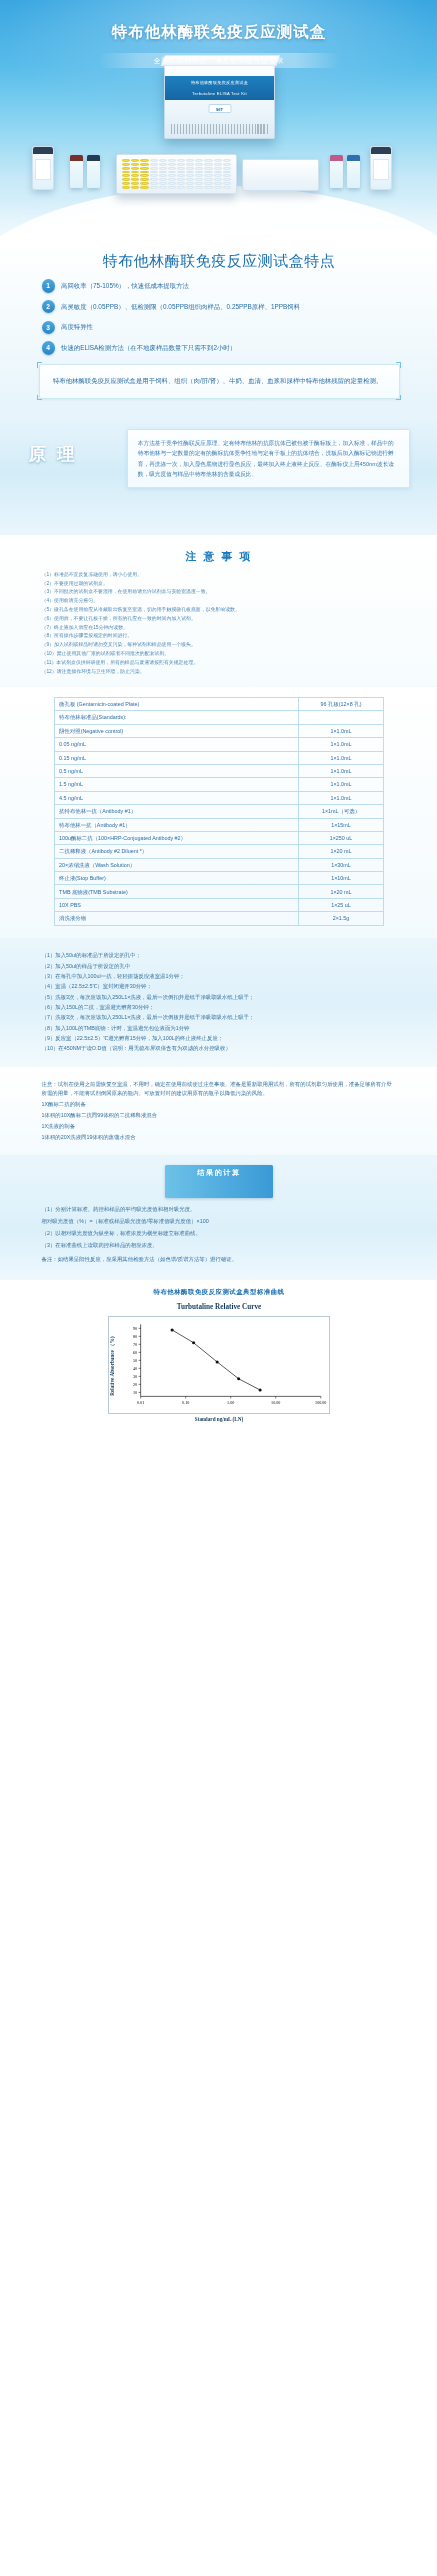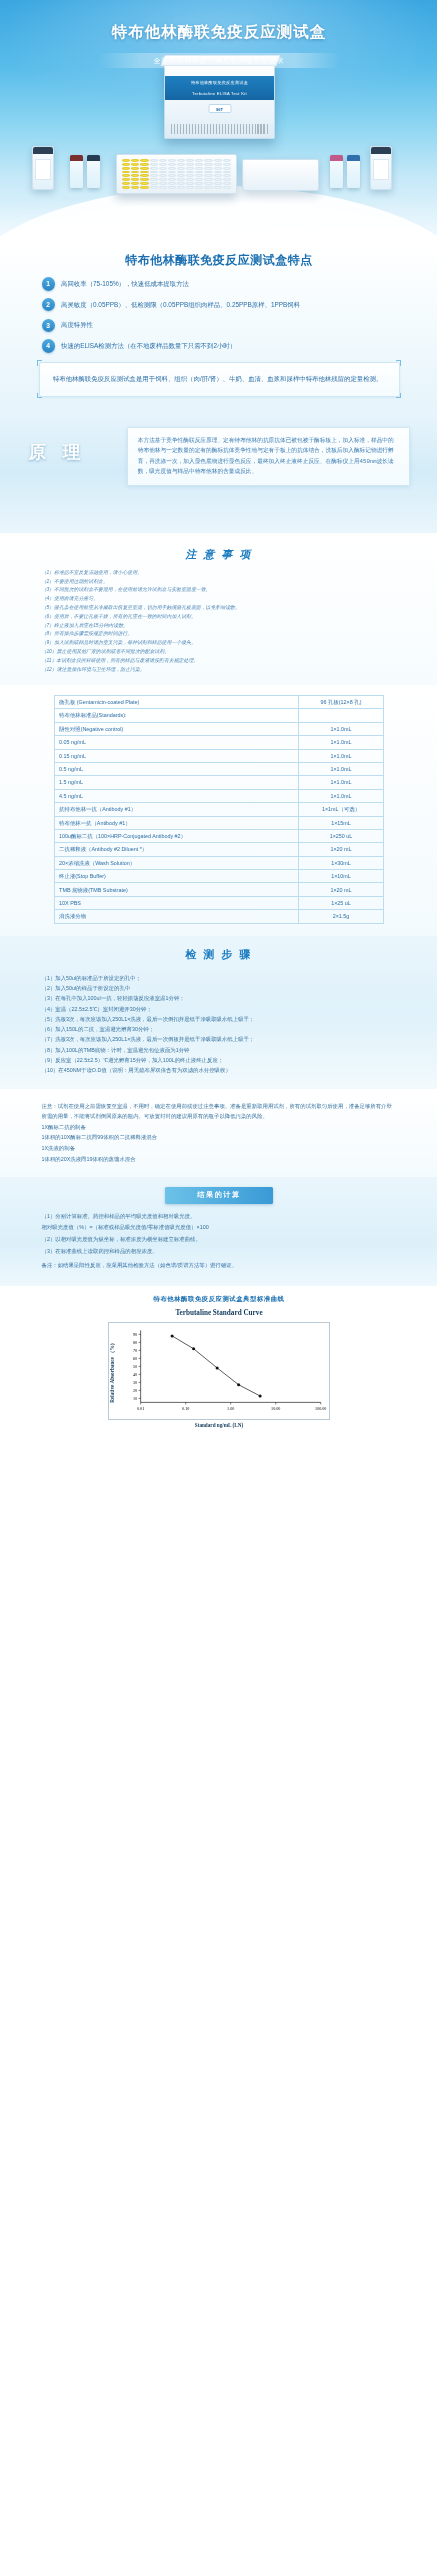--- a/index.html
+++ b/index.html
@@ -117,21 +117,21 @@
   }
   .bottle-big .bcap { height:7.2px; background:#2b3f55; border-radius:2.1px 2.1px 0 0; }
   .bottle-big .blabel { margin:5.2px 2.1px; height:20.6px; background:#ffffff; border:0.5px solid #dbe8f1; }
 
   
   .sec-features {
     background:linear-gradient(180deg,#ffffff 0%, #f2fafd 55%, #e6f4fb 100%);
     padding: 3.1px 0 12.4px;
   }
   .sec-title {
-    text-align:center; font-size:12px; font-weight:bold; color:#1b6fb0;
+    text-align:center; font-size:15px; font-weight:normal; color:#1b6fb0;
     letter-spacing:0.5px; padding:7.2px 0 8.2px;
   }
   .feat-list { width:355px; margin:0 auto; }
   .feat-row { display:flex; align-items:flex-start; margin-bottom:7.2px; }
   .feat-num {
     flex:0 0 auto; width:13.4px; height:13.4px; border-radius:50%;
     background:linear-gradient(180deg,#4ea9df,#2a86c4);
     color:#fff; font-size:6.7px; font-weight:bold; text-align:center; line-height:13.4px;
     margin-right:6.2px; box-shadow:0 1px 2.1px rgba(30,100,160,.3);
   }
@@ -152,41 +152,39 @@
   .c-tr { right:-1.5px; top:-1.5px; border-left:0; border-bottom:0; }
   .c-bl { left:-1.5px; bottom:-1.5px; border-right:0; border-top:0; }
   .c-br { right:-1.5px; bottom:-1.5px; border-left:0; border-top:0; }
 
   
   .sec-principle {
     position:relative;
     background:linear-gradient(180deg,#e9f5fc 0%, #d3ecf8 50%, #eaf6fc 100%);
     padding:17.5px 0 15.5px;
     min-height:124px;
-    font-family:Liberation Mono, monospace;
   }
   .princ-inner { width:381px; margin:0 auto; display:flex; align-items:flex-start; }
   .princ-label {
     flex:0 0 auto; width:98px; padding-top:13.4px;
     font-size:17.5px; font-weight:bold; letter-spacing:3.1px;
     color:#ffffff; text-shadow:0 1px 2.6px rgba(25,95,150,.45);
   }
   .princ-body {
     flex:1 1 auto;
     background:linear-gradient(180deg,rgba(255,255,255,.92),rgba(246,252,255,.92));
     border:0.5px solid #cfe6f3; border-radius:1.5px;
     padding:8.2px 10.3px; font-size:5.7px; line-height:10.3px; color:#3a7ab0;
     box-shadow:0 1px 4.1px rgba(90,150,195,.18);
   }
 
   
   .sec-notes {
     background:linear-gradient(180deg,#ffffff 0%, #f6fcfe 100%);
     padding:11.3px 0 10.3px;
-    font-style:italic;
   }
   .sec-h2 {
     text-align:center; font-size:10.8px; font-weight:bold; color:#1b7bc0;
     letter-spacing:2.1px; padding:3.1px 0 7.2px;
   }
   .notes-list { width:355px; margin:0 auto; }
   .notes-list li {
     list-style:none; font-size:4.9px; line-height:8.8px; color:#4f86b5;
   }
   .notes-list { padding:0; }
@@ -218,21 +216,21 @@
   .prep { width:355px; margin:4.1px auto 0; }
   .prep p { margin:0 0 1.5px; font-size:5.4px; line-height:9.3px; color:#36719f; }
 
   
   .sec-result {
     background:linear-gradient(180deg,#eaf6fc 0%, #dcf0fa 60%, #eef8fd 100%);
     padding:5.2px 0 13.4px;
     position:relative;
   }
   .result-banner {
-    width:108px; height:17px; margin:5.2px auto 7.2px;
+    width:108px; height:33px; margin:5.2px auto 7.2px;
     background:linear-gradient(90deg,#6cc2e8,#3a9ad6);
     color:#fff; font-size:7.2px; letter-spacing:1.5px; font-weight:bold;
     text-align:center; line-height:15.5px; border-radius:1.5px;
     box-shadow:0 1px 3.1px rgba(40,110,160,.3);
   }
   .result { width:355px; margin:0 auto; }
   .result p { margin:0 0 2.1px; font-size:5.4px; line-height:9.8px; color:#36719f; }
   .result .note { color:#2f6ea5; }
 
   
@@ -543,21 +541,20 @@
           </tr>
           <tr>
             <td>消洗液分物</td>
             <td class="r">2×1.5g</td>
           </tr>
         </tbody>
     </table>
   </section>
 
   <section class="sec-steps">
-    <div class="sec-h2">检 测 步 骤</div>
     <div class="steps" id="steps-list">
         <p>（1）加入50ul的标准品于所设定的孔中；</p>
         <p>（2）加入50ul的样品于所设定的孔中</p>
         <p>（3）在每孔中加入100ul一抗，轻轻振荡反应液室温1分钟；</p>
         <p>（4）室温（22.5±2.5℃）室封闭避开30分钟；</p>
         <p>（5）洗板3次，每次应该加入250L1×洗液，最后一次倒扣并是纸干净吸取吸水纸上吸干；</p>
         <p>（6）加入150L的二抗，室温避光孵育30分钟；</p>
         <p>（7）洗板3次，每次应该加入250L1×洗液，最后一次倒板并是纸干净吸取吸水纸上吸干；</p>
         <p>（8）加入100L的TMB底物：计时，室温避光包位液面为1分钟</p>
         <p>（9）反应室（22.5±2.5）℃避光孵育15分钟，加入100L的终止液终止反应；</p>
@@ -583,21 +580,21 @@
         <p>（2）以相对吸光度值为纵坐标，标准浓度为横坐标建立标准曲线。</p>
         <p>（3）在标准曲线上读取药控和样品的相应浓度。</p>
       </div>
     <div class="result" style="margin-top:4.1px;">
       <p class="note">备注：如结果呈阳性反应，应采用其他检验方法（如色谱/质谱方法等）进行确证。</p>
     </div>
   </section>
 
   <section class="sec-curve">
     <div class="curve-title">特布他林酶联免疫反应测试盒典型标准曲线</div>
-    <div class="curve-sub">Terbutaline Standard Curve</div>
+    <div class="curve-sub">Turbutaline Relative Curve</div>
 
     <div class="chart-box">
       <div class="ylabel">
         <span>Relative Absorbance （%）</span>
       </div>
       <svg class="chart-svg" id="curve-svg" width="211" height="97" viewBox="0 0 410 188">
           <line x1="44" y1="14" x2="44" y2="154" stroke="#000" stroke-width="1.2"></line>
           <line x1="44" y1="154" x2="394" y2="154" stroke="#000" stroke-width="1.2"></line>
           <line x1="40" y1="146.22222222222223" x2="44" y2="146.22222222222223" stroke="#000" stroke-width="1"></line>
           <text x="37" y="149.22222222222223" text-anchor="end" font-size="8" font-family="Liberation Serif, serif" fill="#000">10</text>

